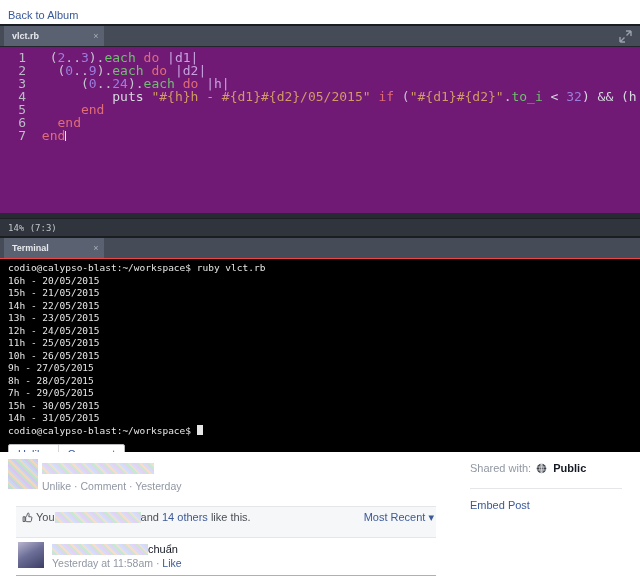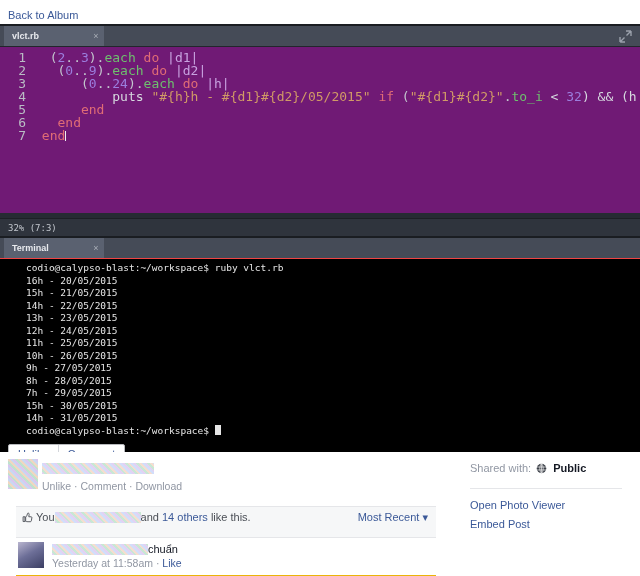--- a/index.html
+++ b/index.html
@@ -179,21 +179,21 @@
   #terminal-body {
     position: absolute;
     left: 0; top: 21px;
     width: 640px;
     height: 195px;
     background: #000000;
     color: #e6e6e6;
     font-family: "DejaVu Sans Mono", monospace;
     font-size: 9.5px;
     line-height: 12.5px;
-    padding: 3px 0 0 26px;
+    padding: 3px 0 0 8px;
     box-sizing: border-box;
     overflow: hidden;
     white-space: pre;
   }
   .term-line { height: 12.5px; }
   .term-cursor {
     display: inline-block;
     width: 6px;
     height: 10px;
     background: #e6e6e6;
@@ -305,21 +305,21 @@
   }
   #thumb-icon {
     display: inline-block;
     vertical-align: -2px;
     margin-right: 3px;
   }
   #like-names-redacted { width: 86px; }
   #like-count { color: #3b5998; cursor: pointer; }
   #most-recent {
     position: absolute;
-    right: 8px; top: 0;
+    right: 2px; top: 0;
     font-size: 11px;
     color: #3b5998;
     cursor: pointer;
   }
 
   
   .comment-row {
     position: relative;
     margin-left: 8px;
     width: 420px;
@@ -398,21 +398,21 @@
       <span id="expand-icon">
         <svg width="13" height="13" viewBox="0 0 13 13">
           <path d="M12 1 L12 6 M12 1 L7 1 M12 1 L7.5 5.5" stroke="#9aa0ab" stroke-width="1.4" fill="none"></path>
           <path d="M1 12 L6 12 M1 12 L1 7 M1 12 L5.5 7.5" stroke="#9aa0ab" stroke-width="1.4" fill="none"></path>
         </svg>
       </span>
     </div>
 
     <div id="code-area"><div class="code-line"><span class="gutter">1</span><span class="k-punc">  (</span><span class="k-num">2</span><span class="k-punc">..</span><span class="k-num">3</span><span class="k-punc">).</span><span class="k-meth">each</span><span class="k-plain"> </span><span class="k-kw">do</span><span class="k-plain"> </span><span class="k-var">|d1|</span></div><div class="code-line"><span class="gutter">2</span><span class="k-punc">   (</span><span class="k-num">0</span><span class="k-punc">..</span><span class="k-num">9</span><span class="k-punc">).</span><span class="k-meth">each</span><span class="k-plain"> </span><span class="k-kw">do</span><span class="k-plain"> </span><span class="k-var">|d2|</span></div><div class="code-line"><span class="gutter">3</span><span class="k-punc">      (</span><span class="k-num">0</span><span class="k-punc">..</span><span class="k-num">24</span><span class="k-punc">).</span><span class="k-meth">each</span><span class="k-plain"> </span><span class="k-kw">do</span><span class="k-plain"> </span><span class="k-var">|h|</span></div><div class="code-line"><span class="gutter">4</span><span class="k-plain">          puts </span><span class="k-str">"#{h}h - #{d1}#{d2}/05/2015"</span><span class="k-plain"> </span><span class="k-kw">if</span><span class="k-punc"> (</span><span class="k-str">"#{d1}#{d2}"</span><span class="k-punc">.</span><span class="k-meth">to_i</span><span class="k-plain"> &lt; </span><span class="k-num">32</span><span class="k-plain">) &amp;&amp; (h + d1 + d2 == </span><span class="k-num">18</span><span class="k-punc">)</span></div><div class="code-line"><span class="gutter">5</span><span class="k-plain">      </span><span class="k-kw">end</span></div><div class="code-line"><span class="gutter">6</span><span class="k-plain">   </span><span class="k-kw">end</span></div><div class="code-line"><span class="gutter">7</span><span class="k-plain"> </span><span class="k-kw">end</span><span class="cursor-blk"></span></div></div>
 
-    <div id="editor-status">32%  (7:3)</div>
+    <div id="editor-status">14%  (7:3)</div>
   </div>
 
   <div id="terminal-pane">
     <div id="terminal-tabbar">
       <div id="terminal-tab">
         <span>Terminal</span>
         <span id="terminal-tab-close">×</span>
       </div>
     </div>
     <div id="terminal-body"><div class="term-line">codio@calypso-blast:~/workspace$ ruby vlct.rb</div><div class="term-line">16h - 20/05/2015</div><div class="term-line">15h - 21/05/2015</div><div class="term-line">14h - 22/05/2015</div><div class="term-line">13h - 23/05/2015</div><div class="term-line">12h - 24/05/2015</div><div class="term-line">11h - 25/05/2015</div><div class="term-line">10h - 26/05/2015</div><div class="term-line">9h - 27/05/2015</div><div class="term-line">8h - 28/05/2015</div><div class="term-line">7h - 29/05/2015</div><div class="term-line">15h - 30/05/2015</div><div class="term-line">14h - 31/05/2015</div><div class="term-line"><span>codio@calypso-blast:~/workspace$ </span><span class="term-cursor"></span></div></div>
@@ -430,21 +430,21 @@
   <div id="left-col">
 
     <div id="caption-block">
       <div id="caption-avatar"></div>
       <div class="redacted" id="caption-name-redacted"></div>
       <div id="caption-meta">
         <span class="lnk">Unlike</span>
         <span class="dot">·</span>
         <span class="lnk">Comment</span>
         <span class="dot">·</span>
-        <span class="lnk">Download</span>
+        <span class="lnk">Yesterday</span>
       </div>
     </div>
 
     <div id="like-bar">
       <span id="thumb-icon">
         <svg width="11" height="11" viewBox="0 0 12 12">
           <path d="M3.2 5.2 L3.2 10.4 L1.2 10.4 L1.2 5.2 Z" fill="none" stroke="#4b4f56" stroke-width="1"></path>
           <path d="M4 5.2 L4 10.2 C4 10.2 5 10.6 6.6 10.6 L9.1 10.6 C9.7 10.6 10.1 10.2 10.2 9.6 L10.8 6.2 C10.9 5.6 10.5 5.2 9.9 5.2 L7.4 5.2 L7.8 2.6 C7.9 1.8 7.4 1.1 6.7 1.1 C6.3 1.1 6.1 1.4 6 1.8 L5.2 4.2 C5.1 4.7 4.6 5.2 4 5.2 Z" fill="none" stroke="#4b4f56" stroke-width="1"></path>
         </svg>
       </span><span>You</span><span class="redacted" id="like-names-redacted"></span><span>and</span>
@@ -475,17 +475,16 @@
       <span id="globe-icon">
         <svg width="11" height="11" viewBox="0 0 12 12">
           <circle cx="6" cy="6" r="5.2" fill="#3b3f47"></circle>
           <path d="M6 .8 C3.6 2.6 3.6 9.4 6 11.2 C8.4 9.4 8.4 2.6 6 .8 Z" fill="none" stroke="#ffffff" stroke-width=".8"></path>
           <path d="M1 4.4 L11 4.4 M1 7.6 L11 7.6 M6 .8 L6 11.2" stroke="#ffffff" stroke-width=".7" fill="none"></path>
         </svg>
       </span>
       <span class="sw-value">Public</span>
     </div>
     <div id="right-divider"></div>
-    <a class="right-link" href="#">Open Photo Viewer</a>
     <a class="right-link" href="#">Embed Post</a>
   </div>
 
 </div>
 
 </body></html>

